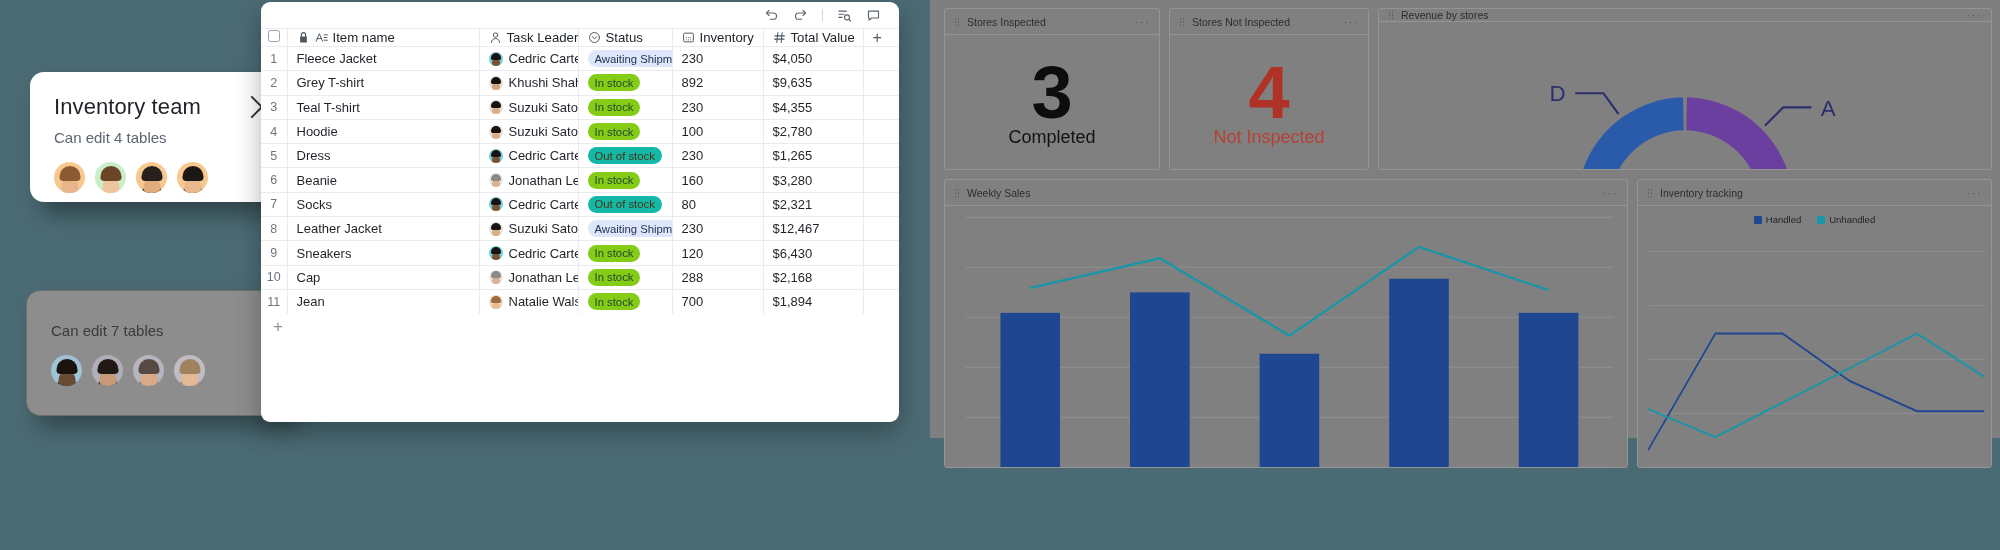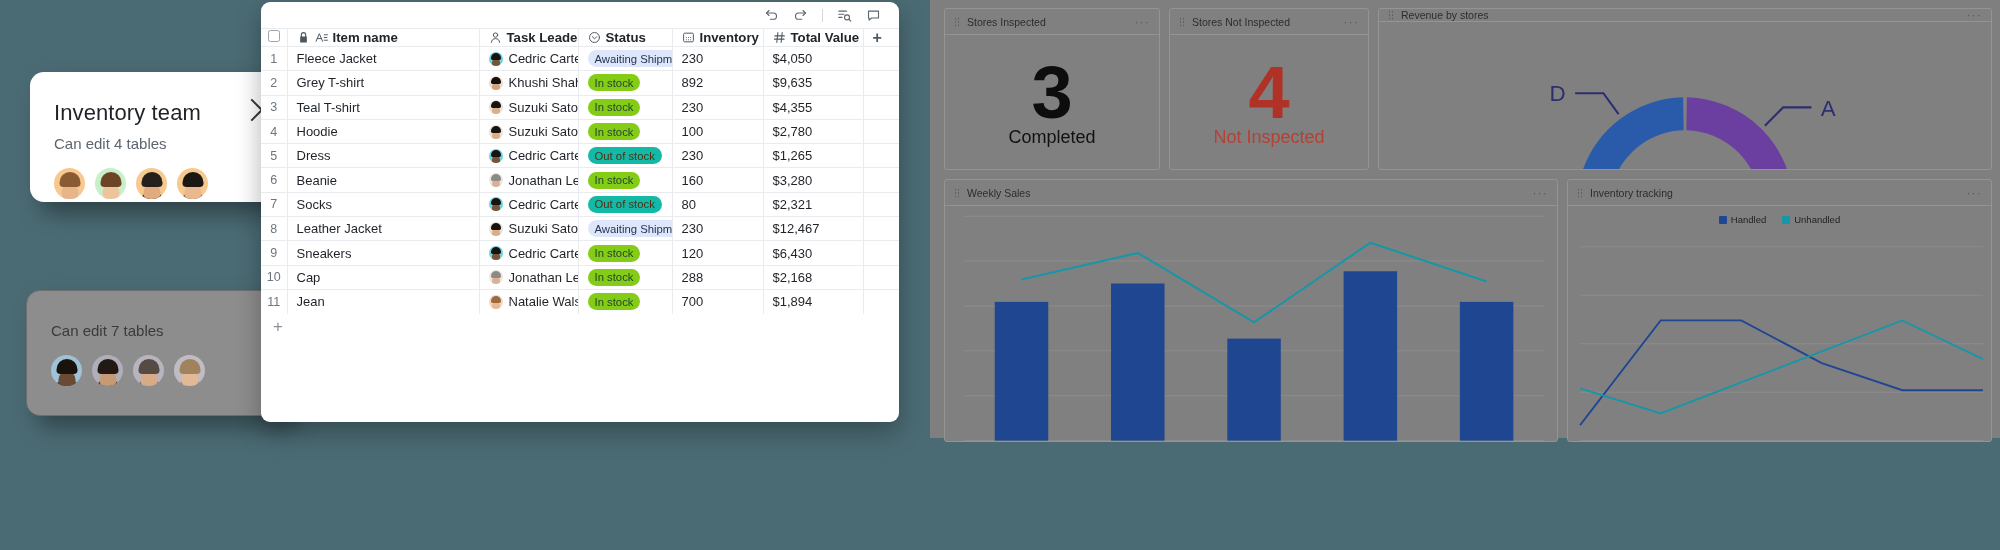--- a/index.html
+++ b/index.html
@@ -23,21 +23,21 @@
     background: #ffffff;
     box-shadow: 10px 12px 22px rgba(0,0,0,0.38);
   }
   .team-card.dim {
     left: 26px; top: 290px; width: 264px; height: 126px;
     background: #8d8d8d;
     box-shadow: 10px 12px 22px rgba(0,0,0,0.35);
     border: 1px solid #6e6e6e;
   }
   .team-head { display: flex; align-items: center; justify-content: space-between; }
-  .team-title { font-size: 22px; color: #1f2328; font-weight: 400; letter-spacing: .1px; margin-top: 6px; }
+  .team-title { font-size: 22px; color: #1f2328; font-weight: 400; letter-spacing: .1px; }
   .team-card.dim .team-title { color: #2a2a2a; }
   .chev {
     width: 16px; height: 16px;
     border-top: 2px solid #30363d;
     border-right: 2px solid #30363d;
     transform: rotate(45deg);
     margin-right: 6px;
   }
   .team-sub { font-size: 15px; color: #5b6671; margin-top: 9px; }
   .team-card.dim .team-sub { color: #3b3b3b; }
@@ -86,21 +86,21 @@
     border-right: 1px solid #e9ebee;
     font-size: 13px;
     color: #1f2328;
     text-align: left;
     font-weight: 400;
     height: 24.3px;
     padding: 0 9px;
     white-space: nowrap;
     overflow: hidden;
   }
-  table.grid th { color: #20262c; font-size: 13.2px; height: 18px; font-weight: bold; }
+  table.grid th { color: #20262c; font-size: 13.2px; height: 18px; }
   .c-chk { width: 26px; text-align: center !important; padding: 0 !important; }
   .c-name { width: 192px; }
   .c-lead { width: 99px; }
   .c-stat { width: 94px; }
   .c-inv  { width: 91px; }
   .c-val  { width: 100px; }
   .c-add  { width: 36px; border-right: none !important; }
   .c-tail { border-right: none !important; }
   tbody td.c-chk { color: #6b757e; font-size: 12.5px; }
 
@@ -586,21 +586,21 @@
                 <path d="M86.50614552243144 63.023864894970785 A46 46 0 0 1 129.19718930388495 32.007006022806 L129.44152299400693 46.00487375499548 A32 32 0 0 0 99.74340558082187 67.58181905737098 Z" fill="#2a5bab"></path>
                 <path d="M101.78630788996128 39.16718427000253 L95.32067011474408 30.267997331878107 L83.32067011474408 30.267997331878107" stroke="#2b2f6e" fill="none" stroke-width="0.9"></path>
                 <text x="79.32067011474408" y="33.76799733187811" text-anchor="end" font-size="9.5" fill="#2b2f6e" font-family="&quot;Liberation Sans&quot;, sans-serif">D</text>
               </svg>
           </div>
         </div>
       </div>
 
       <div class="dash-row" style="flex:1;">
 
-        <div class="card" style="width:614px;">
+        <div class="card" style="width:684px;">
           <div class="card-head">
             <span class="drag"></span>
             <span class="card-title">Weekly Sales</span>
             <span class="dots">···</span>
           </div>
           <div class="card-body">
             <svg id="bars" viewBox="0 0 600 230" preserveAspectRatio="none" style="width:100%;height:100%;">
                 <line x1="18" x2="588" y1="10" y2="10" stroke="#8c8c8c" stroke-width="1"></line>
                 <line x1="18" x2="588" y1="54" y2="54" stroke="#8c8c8c" stroke-width="1"></line>
                 <line x1="18" x2="588" y1="98" y2="98" stroke="#8c8c8c" stroke-width="1"></line>

